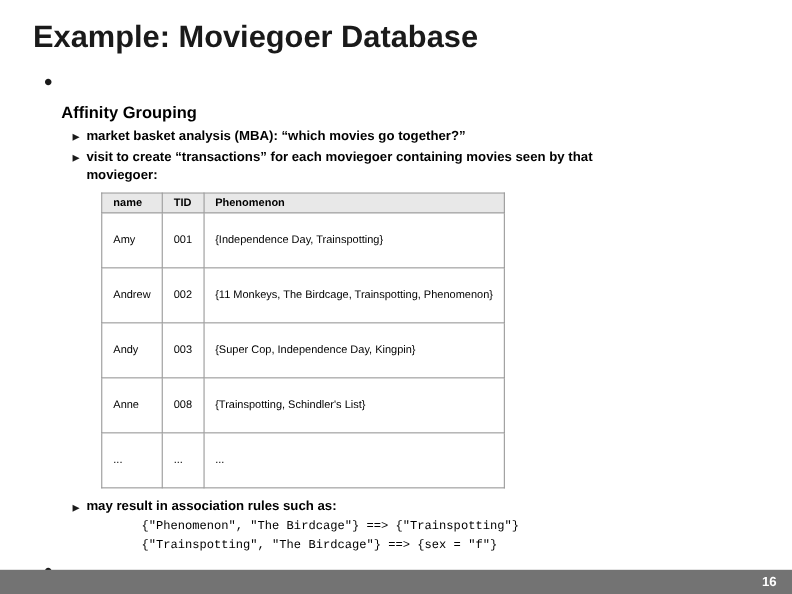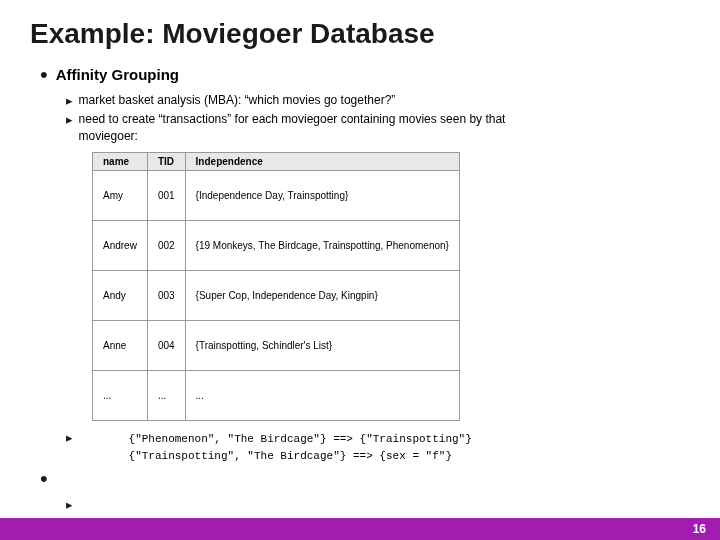--- a/index.html
+++ b/index.html
@@ -34,40 +34,42 @@
     .bullet-dot {
       font-size: 22px;
       color: #1a1a1a;
       margin-right: 8px;
       margin-top: -4px;
       flex-shrink: 0;
     }
     .bullet-main-label {
       font-size: 15px;
       font-weight: bold;
+      margin-top: 28px;
     }
     .sub-bullets {
       margin-left: 26px;
       margin-bottom: 6px;
     }
     .sub-bullet {
       display: flex;
       align-items: flex-start;
       margin-bottom: 2px;
     }
     .arrow {
       color: #1a1a1a;
       font-size: 13px;
       margin-right: 6px;
       flex-shrink: 0;
       margin-top: 1px;
     }
     .sub-text {
       font-size: 12px;
       line-height: 1.4;
+      font-weight: bold;
     }
     table.data-table {
       border-collapse: collapse;
       margin: 8px 0 8px 26px;
       font-size: 10px;
       border: 1px solid #d946ef;
     }
     table.data-table th {
       background: #e8e8e8;
       border: 1px solid #999;
@@ -86,21 +88,21 @@
       font-size: 11px;
       line-height: 1.5;
       margin-top: 2px;
     }
     .bottom-bar {
       position: absolute;
       bottom: 0;
       left: 0;
       width: 720px;
       height: 22px;
-      background: #a21caf;
+      background: #737373;
       display: flex;
       align-items: center;
       justify-content: flex-end;
       padding-right: 14px;
     }
     .page-num {
       color: #ffffff;
       font-size: 12px;
       font-weight: bold;
     }
@@ -122,63 +124,64 @@
 
   <div class="sub-bullets">
 
     <div class="sub-bullet">
       <span class="arrow">▸</span>
       <span class="sub-text">market basket analysis (MBA): “which movies go together?”</span>
     </div>
 
     <div class="sub-bullet">
       <span class="arrow">▸</span>
-      <span class="sub-text">need to create “transactions” for each moviegoer containing movies seen by that moviegoer:</span>
+      <span class="sub-text">visit to create “transactions” for each moviegoer containing movies seen by that moviegoer:</span>
     </div>
 
     <table class="data-table">
       <thead>
         <tr>
           <th>name</th>
           <th>TID</th>
-          <th>Independence</th>
+          <th>Phenomenon</th>
         </tr>
       </thead>
       <tbody>
         <tr>
           <td>Amy</td>
           <td>001</td>
           <td>{Independence Day, Trainspotting}</td>
         </tr>
         <tr>
           <td>Andrew</td>
           <td>002</td>
-          <td>{19 Monkeys, The Birdcage, Trainspotting, Phenomenon}</td>
+          <td>{11 Monkeys, The Birdcage, Trainspotting, Phenomenon}</td>
         </tr>
         <tr>
           <td>Andy</td>
           <td>003</td>
           <td>{Super Cop, Independence Day, Kingpin}</td>
         </tr>
         <tr>
           <td>Anne</td>
-          <td>004</td>
+          <td>008</td>
           <td>{Trainspotting, Schindler's List}</td>
         </tr>
         <tr>
           <td>...</td>
           <td>...</td>
           <td>...</td>
         </tr>
       </tbody>
     </table>
 
     <div class="sub-bullet">
       <span class="arrow">▸</span>
       <div>
+        <span class="sub-text">may result in association rules such as:</span>
         <div class="assoc-rules">
           <div>{"Phenomenon", "The Birdcage"} ==&gt; {"Trainspotting"}</div>
           <div>{"Trainspotting", "The Birdcage"} ==&gt; {sex = "f"}</div>
         </div>
       </div>
     </div>
   </div>
 
   <div class="bullet-main section-gap">
     <span class="bullet-dot">•</span>

